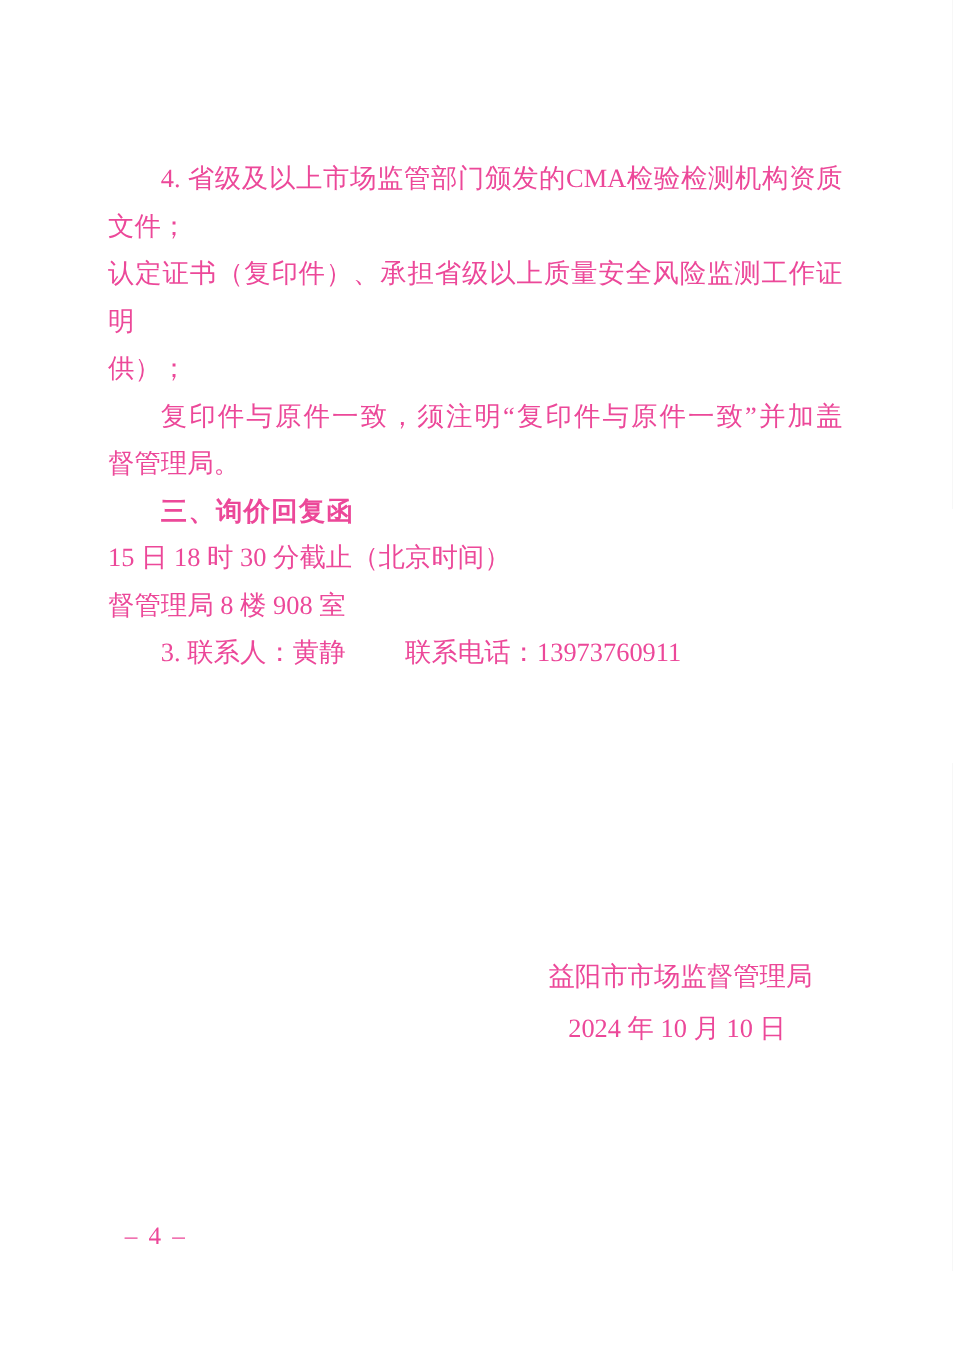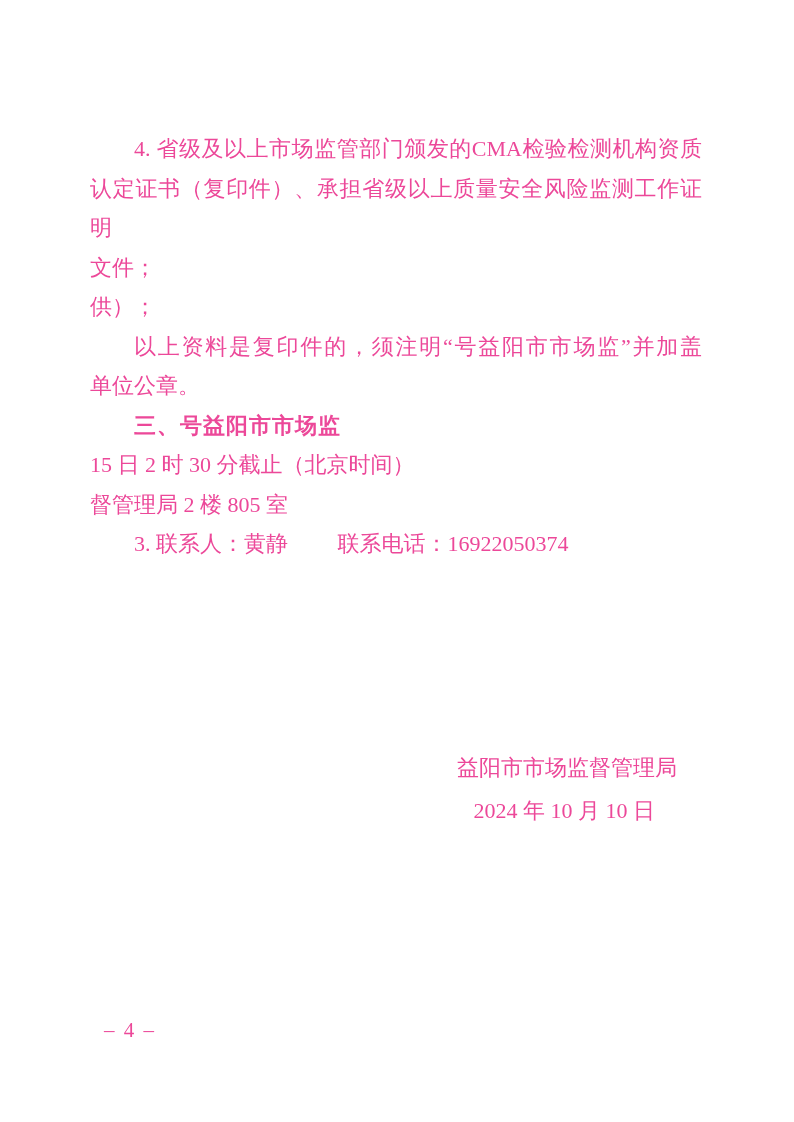--- a/index.html
+++ b/index.html
@@ -37,21 +37,21 @@
     text-align-last: justify;
   }
   .line.heading {
     font-family: "Liberation Sans", "DejaVu Sans", sans-serif;
     font-weight: 700;
     letter-spacing: 1px;
   }
   .signature {
     position: absolute;
     left: 90px;
-    top: 746px;
+    top: 792px;
     width: 612px;
     text-align: right;
     font-size: 22px;
     line-height: 43px;
   }
   .sig-org  { padding-right: 25px; }
   .sig-date { padding-right: 47px; }
   .page-number {
     position: absolute;
     left: 104px;
@@ -60,29 +60,29 @@
     line-height: 24px;
     letter-spacing: 2px;
   }
 </style>
 </head>
 <body>
 
 <div class="page">
   <div class="content">
       <div class="line first fill">4. 省级及以上市场监管部门颁发的CMA检验检测机构资质</div>
+      <div class="line">文件；</div>
       <div class="line fill">认定证书（复印件）、承担省级以上质量安全风险监测工作证明</div>
-      <div class="line">文件；</div>
       <div class="line">供）；</div>
-      <div class="line first fill">以上资料是复印件的，须注明“号益阳市市场监”并加盖</div>
-      <div class="line">单位公章。</div>
-      <div class="line heading first">三、号益阳市市场监</div>
-      <div class="line">15 日 2 时 30 分截止（北京时间）</div>
-      <div class="line">督管理局 2 楼 805 室</div>
-      <div class="line first">3. 联系人：黄静　　 联系电话：16922050374</div>
+      <div class="line first fill">复印件与原件一致，须注明“复印件与原件一致”并加盖</div>
+      <div class="line">督管理局。</div>
+      <div class="line heading first">三、询价回复函</div>
+      <div class="line">15 日 18 时 30 分截止（北京时间）</div>
+      <div class="line">督管理局 8 楼 908 室</div>
+      <div class="line first">3. 联系人：黄静　　 联系电话：13973760911</div>
     </div>
 
   <div class="signature">
     <div class="sig-org">益阳市市场监督管理局</div>
     <div class="sig-date">2024 年 10 月 10 日</div>
   </div>
 
   <div class="page-number">– 4 –</div>
 </div>
 

